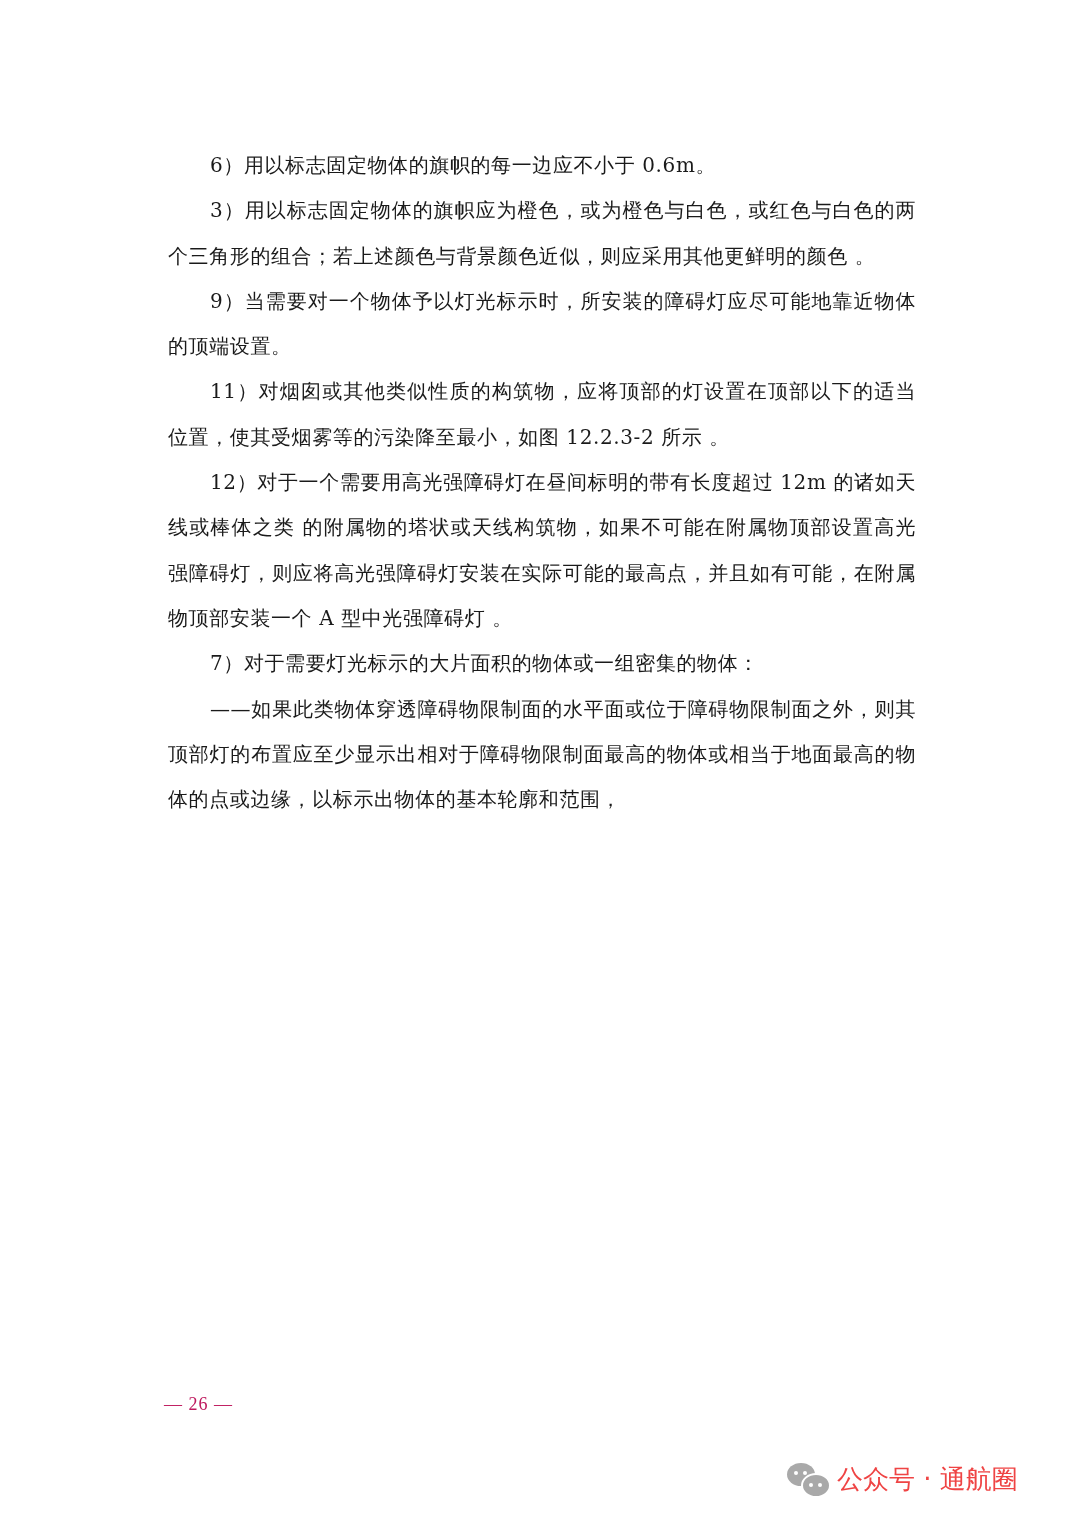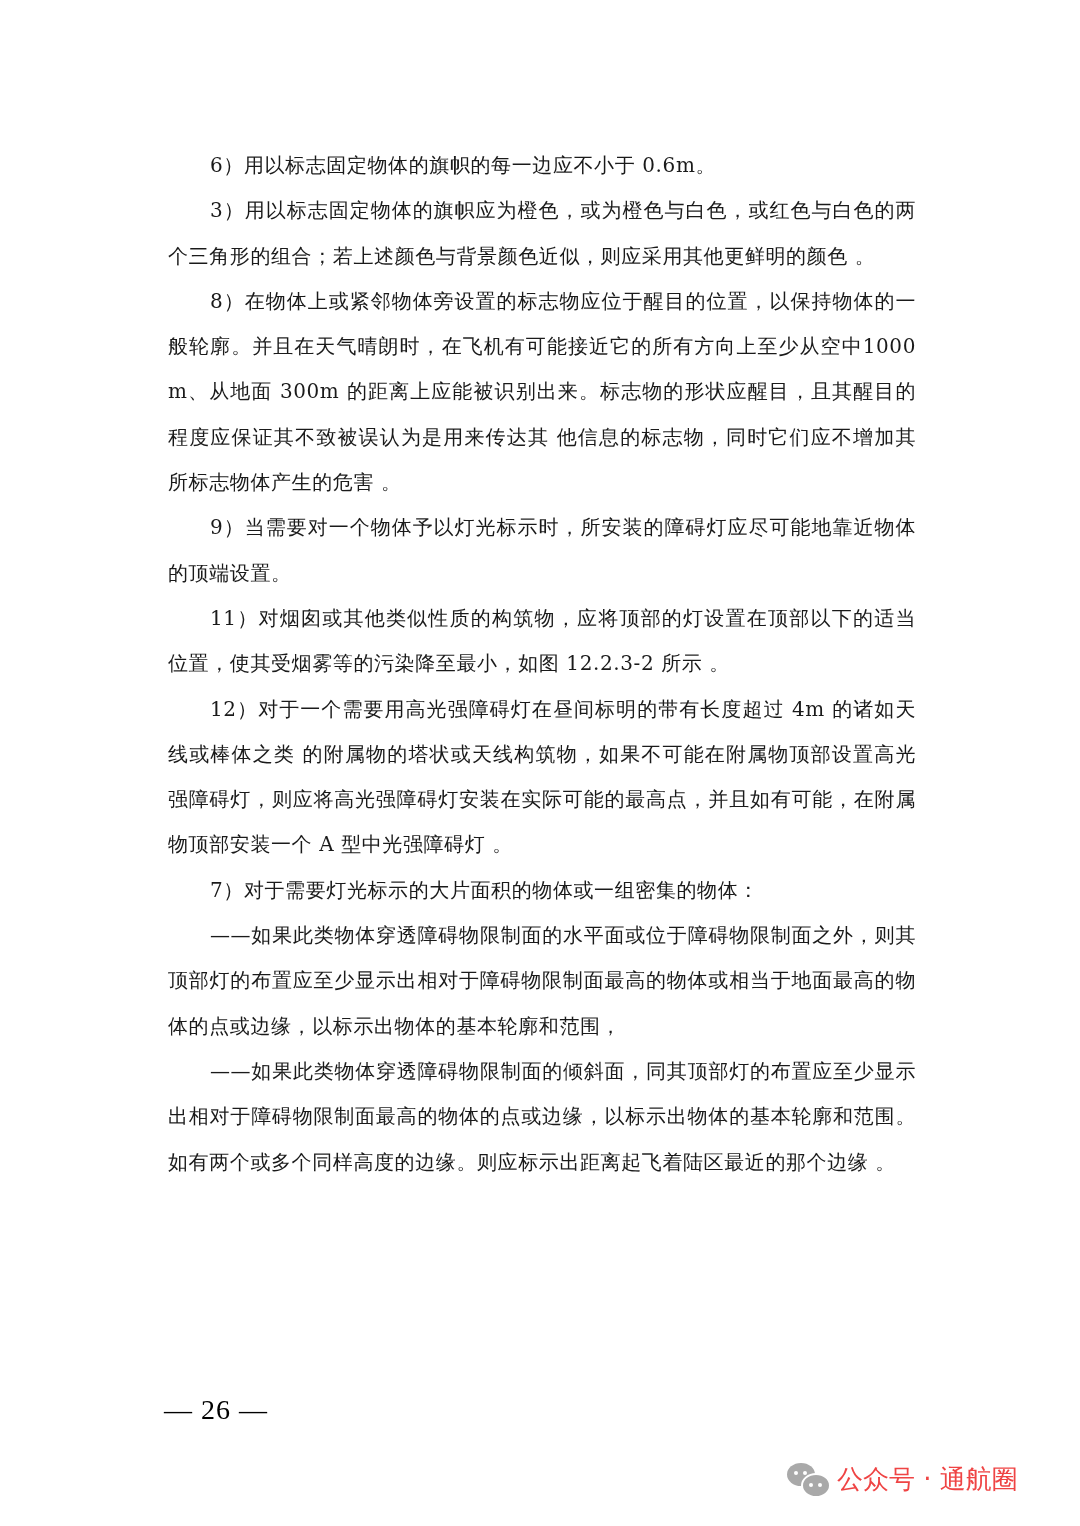--- a/index.html
+++ b/index.html
@@ -31,22 +31,22 @@
       word-break: break-all;
     }
     .para.indent {
       text-indent: 42px;
     }
     .page-number {
       position: absolute;
       left: 164px;
       top: 1394px;
       font-family: "Liberation Serif", serif;
-      font-size: 28px;
-      color: #000000;
+      font-size: 18px;
+      color: #be185d;
       letter-spacing: 1px;
     }
     .watermark {
       position: absolute;
       left: 787px;
       top: 1462px;
       display: flex;
       align-items: center;
       gap: 8px;
       color: #ef4444;
@@ -87,27 +87,25 @@
       background: #fff;
       border-radius: 50%;
     }
   </style>
 </head>
 <body>
 
 <div class="page-body">
   <p class="para indent">6）用以标志固定物体的旗帜的每一边应不小于 0.6m。</p>
   <p class="para indent">3）用以标志固定物体的旗帜应为橙色，或为橙色与白色，或红色与白色的两个三角形的组合；若上述颜色与背景颜色近似，则应采用其他更鲜明的颜色 。</p>
-  <p class="para indent">8）在物体上或紧邻物体旁设置的标志物应位于醒目的位置，以保持物体的一般轮廓。并且在天气晴朗时，在飞机有可能接近它的所有方向上至少从空中1000 m、从地面 300m 的距离上应能被识别出来。标志物的形状应醒目，且其醒目的程度应保证其不致被误认为是用来传达其 他信息的标志物，同时它们应不增加其所标志物体产生的危害 。</p>
   <p class="para indent">9）当需要对一个物体予以灯光标示时，所安装的障碍灯应尽可能地靠近物体的顶端设置。</p>
   <p class="para indent">11）对烟囱或其他类似性质的构筑物，应将顶部的灯设置在顶部以下的适当位置，使其受烟雾等的污染降至最小，如图 12.2.3-2 所示 。</p>
-  <p class="para indent">12）对于一个需要用高光强障碍灯在昼间标明的带有长度超过 4m 的诸如天线或棒体之类 的附属物的塔状或天线构筑物，如果不可能在附属物顶部设置高光强障碍灯，则应将高光强障碍灯安装在实际可能的最高点，并且如有可能，在附属物顶部安装一个 A 型中光强障碍灯 。</p>
+  <p class="para indent">12）对于一个需要用高光强障碍灯在昼间标明的带有长度超过 12m 的诸如天线或棒体之类 的附属物的塔状或天线构筑物，如果不可能在附属物顶部设置高光强障碍灯，则应将高光强障碍灯安装在实际可能的最高点，并且如有可能，在附属物顶部安装一个 A 型中光强障碍灯 。</p>
   <p class="para indent">7）对于需要灯光标示的大片面积的物体或一组密集的物体：</p>
   <p class="para indent">——如果此类物体穿透障碍物限制面的水平面或位于障碍物限制面之外，则其顶部灯的布置应至少显示出相对于障碍物限制面最高的物体或相当于地面最高的物体的点或边缘，以标示出物体的基本轮廓和范围，</p>
-  <p class="para indent">——如果此类物体穿透障碍物限制面的倾斜面，同其顶部灯的布置应至少显示出相对于障碍物限制面最高的物体的点或边缘，以标示出物体的基本轮廓和范围。如有两个或多个同样高度的边缘。则应标示出距离起飞着陆区最近的那个边缘 。</p>
 </div>
 
 <div class="page-number">— 26 —</div>
 
 <div class="watermark">
   <span class="wechat-icon">
     <span class="bubble1"></span>
     <span class="eye" style="left:7px;top:8px;"></span>
     <span class="eye" style="left:16px;top:8px;"></span>
     <span class="bubble2"></span>

